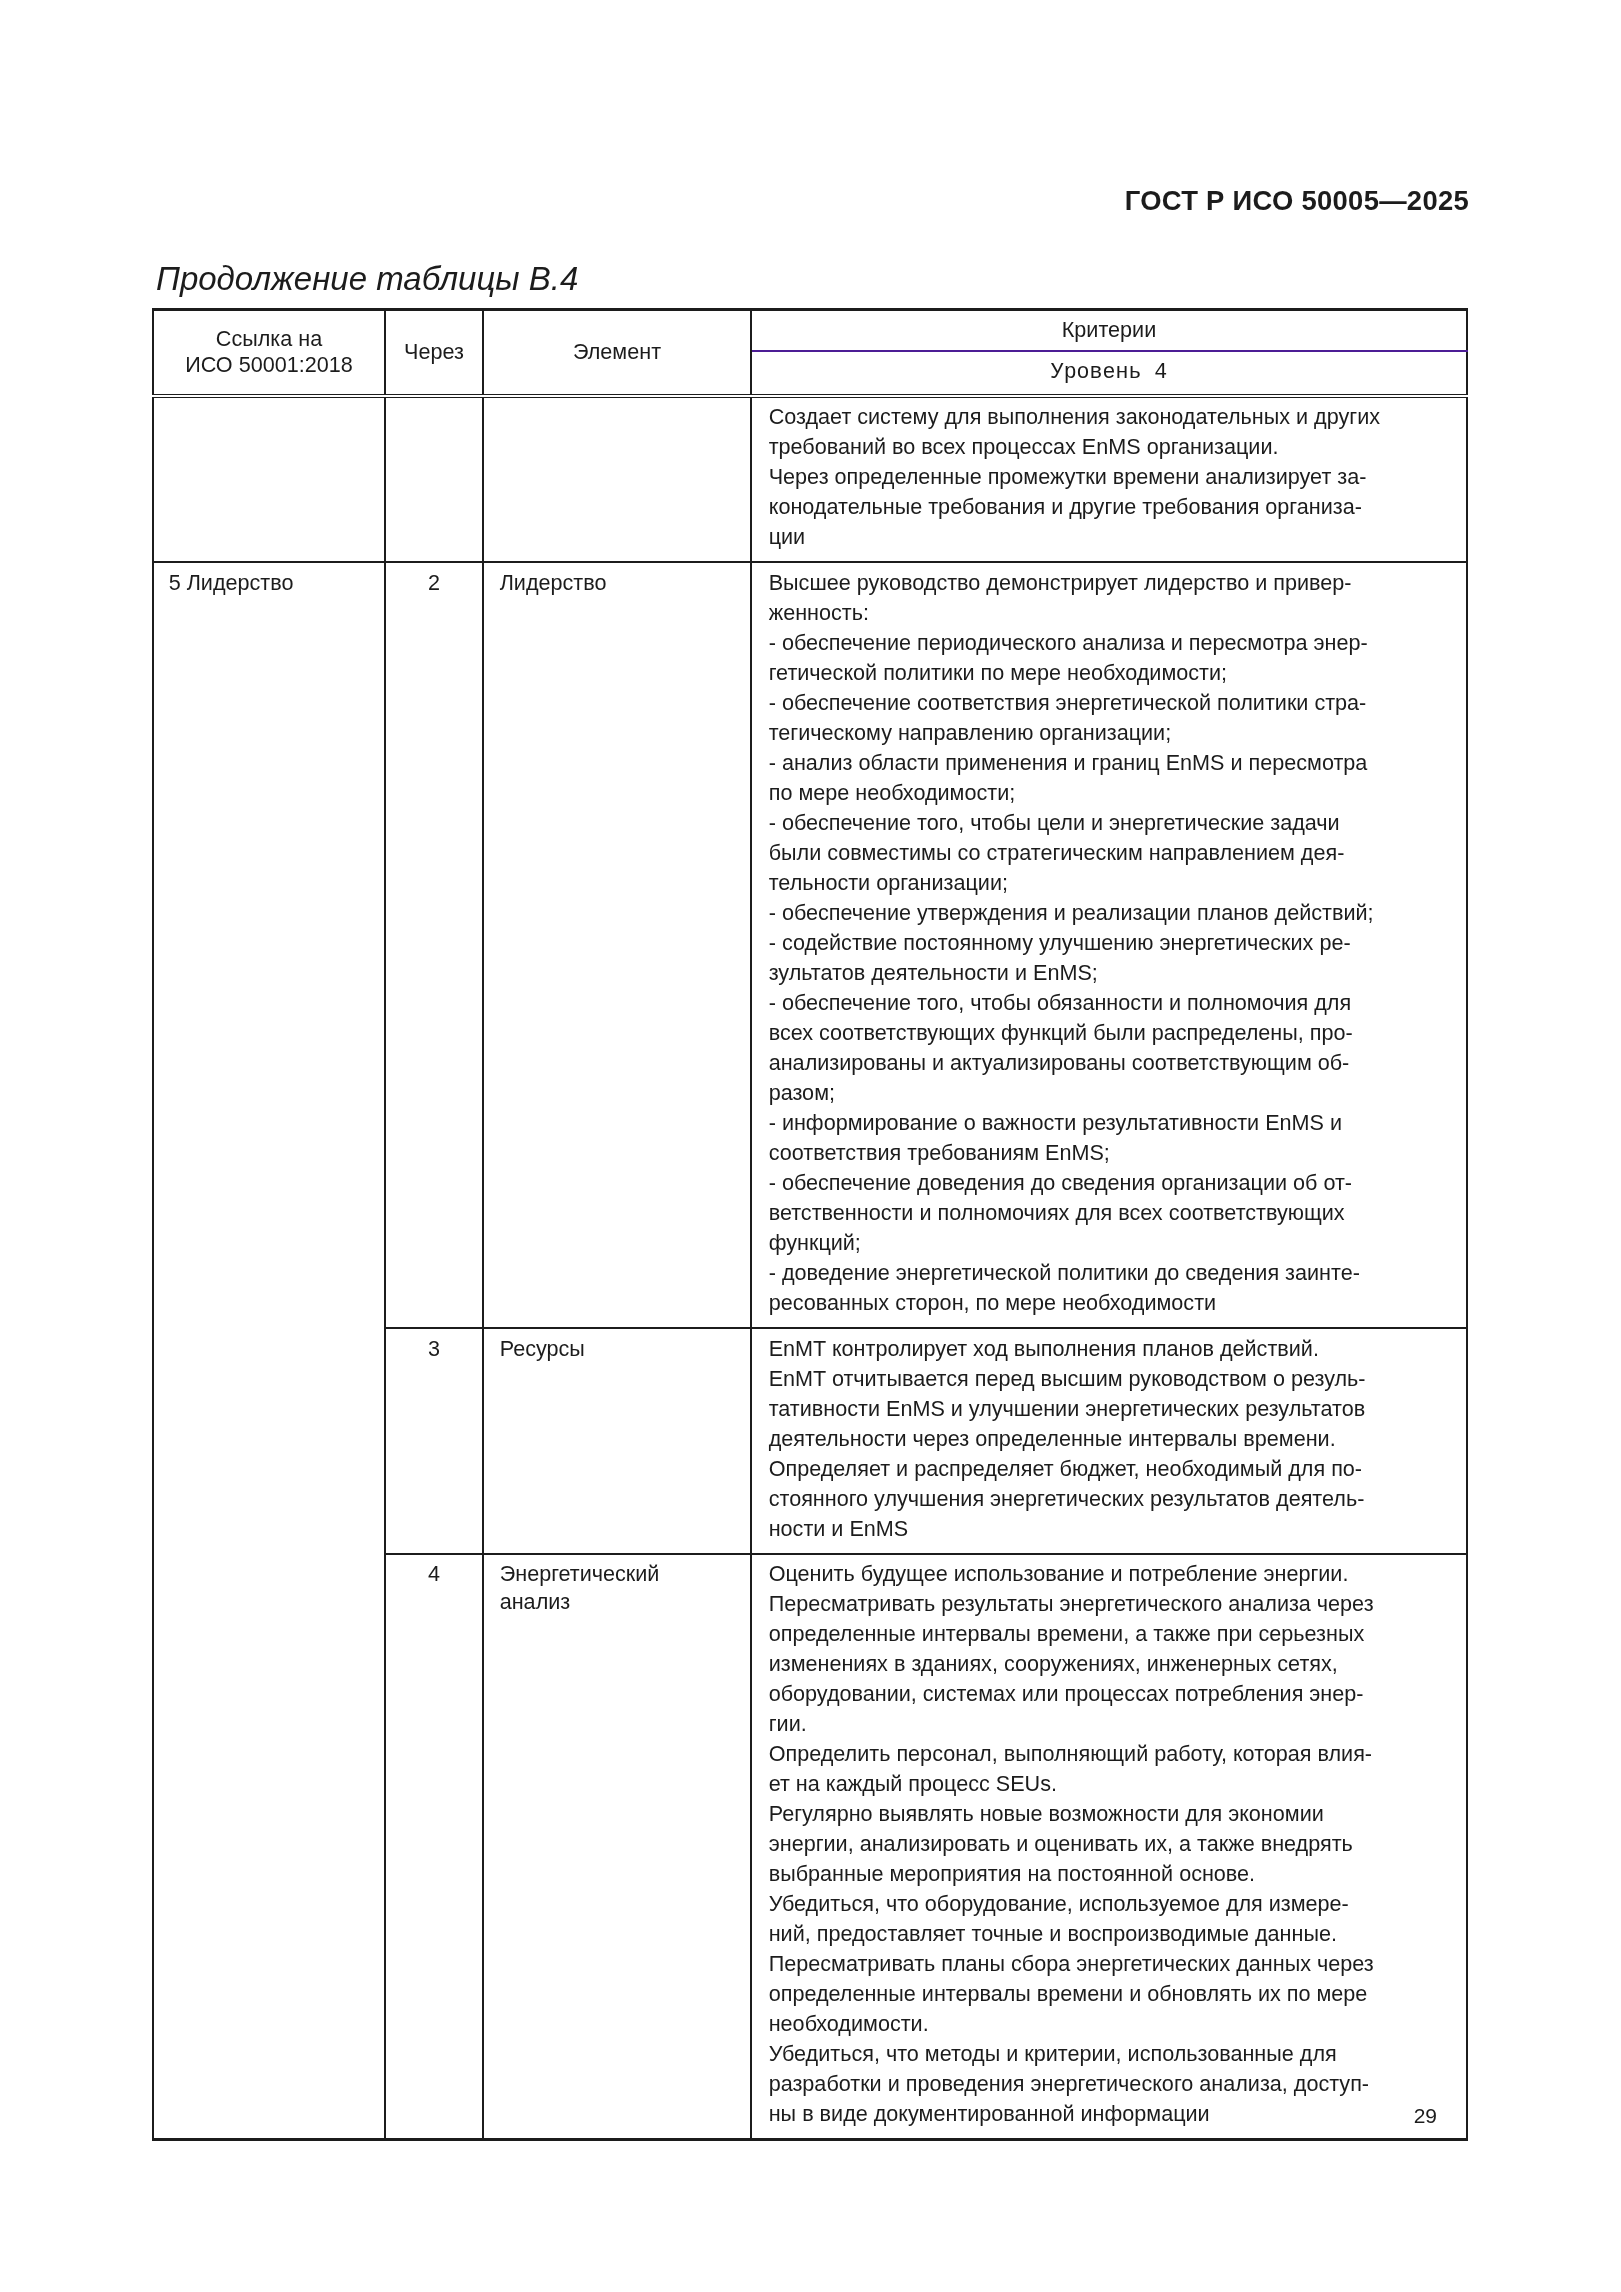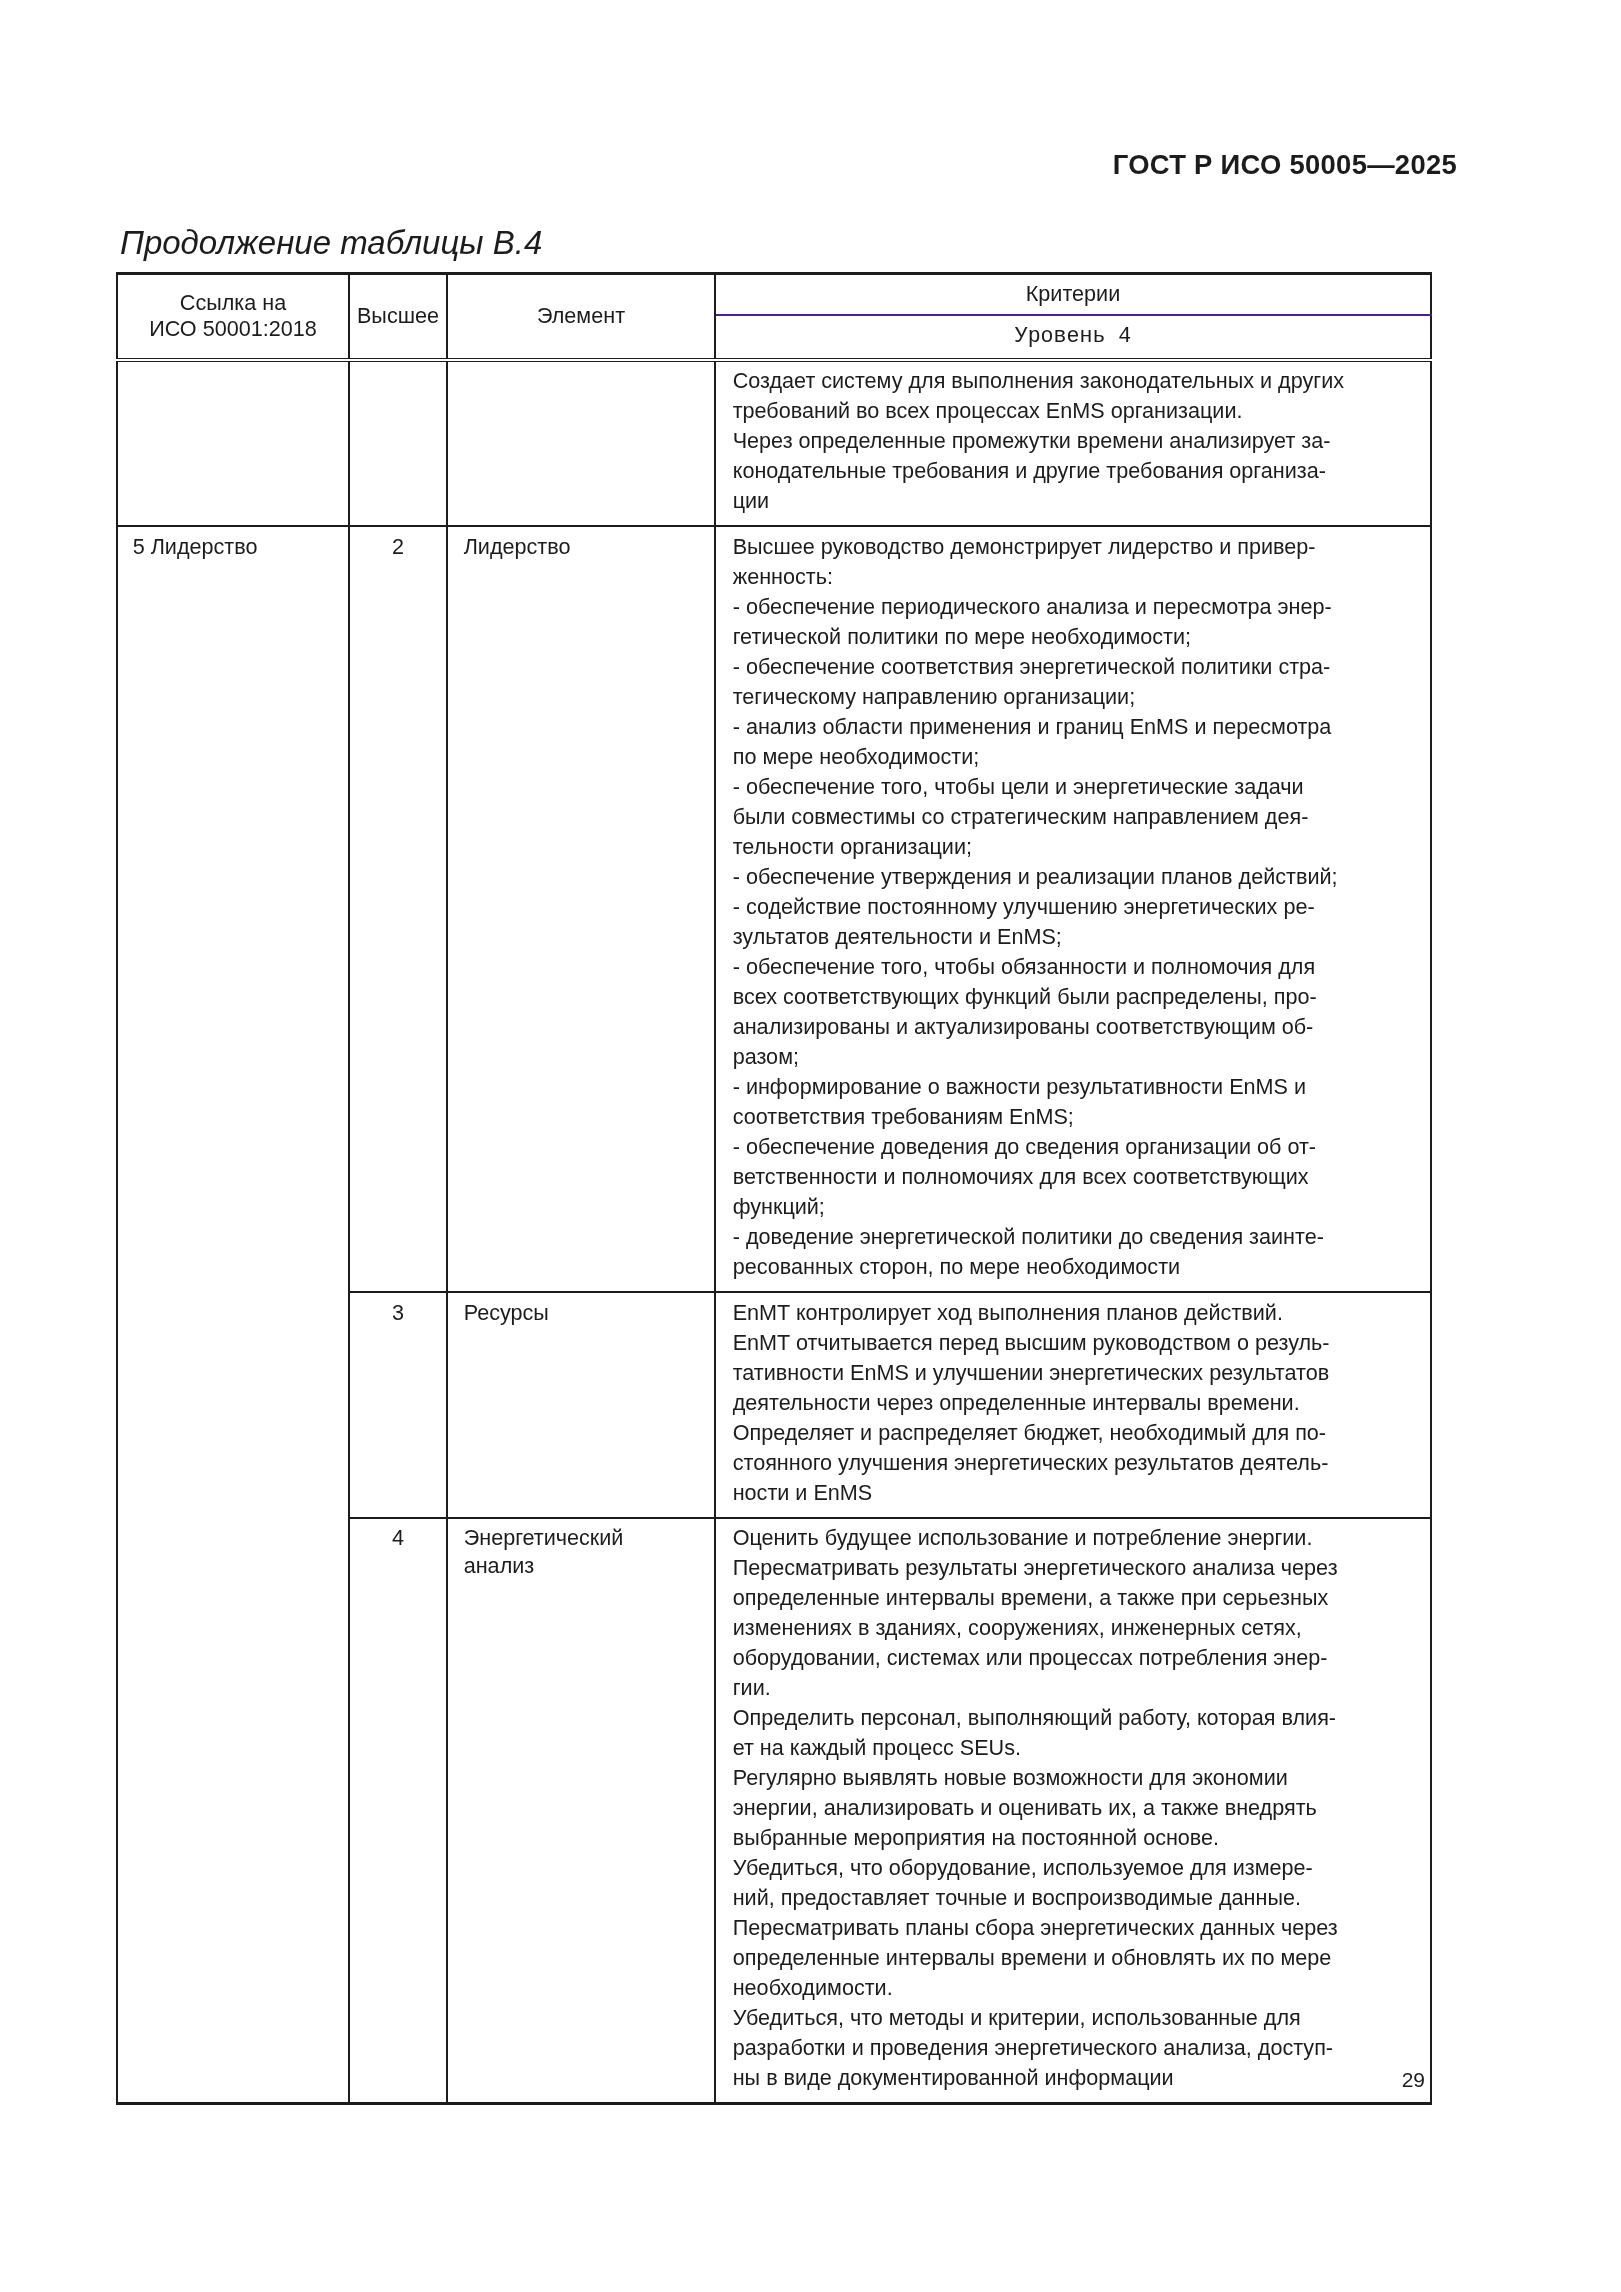--- a/index.html
+++ b/index.html
@@ -1,15 +1,15 @@
 <!DOCTYPE html>
 <html lang="ru"><head>
 <meta charset="utf-8">
 <style>
-  * { margin: 0; padding: 0; box-sizing: border-box; }
+  * { margin: 12px; padding: 0; box-sizing: border-box; }
   html, body { background: #ffffff; }
   body {
     width: 1621px; height: 2293px;
     position: relative;
     font-family: "Liberation Sans", sans-serif;
     color: #1c1c1c;
   }
   .doc-header {
     position: absolute; top: 149px; right: 164px;
     font-size: 27.4px; font-weight: 700; letter-spacing: 0.3px;
@@ -65,21 +65,21 @@
   <colgroup>
     <col style="width:232px">
     <col style="width:98px">
     <col style="width:268px">
     <col style="width:716px">
   </colgroup>
   <thead>
     <tr class="h1">
       <th class="pre" rowspan="2">Ссылка на
 ИСО 50001:2018</th>
-      <th rowspan="2">Высшее</th>
+      <th rowspan="2">Через</th>
       <th rowspan="2">Элемент</th>
       <th class="c-crit">Критерии</th>
     </tr>
     <tr class="h2">
       <th>Уровень 4</th>
     </tr>
   </thead>
   <tbody>
     <tr>
       <td class="ref"></td>

